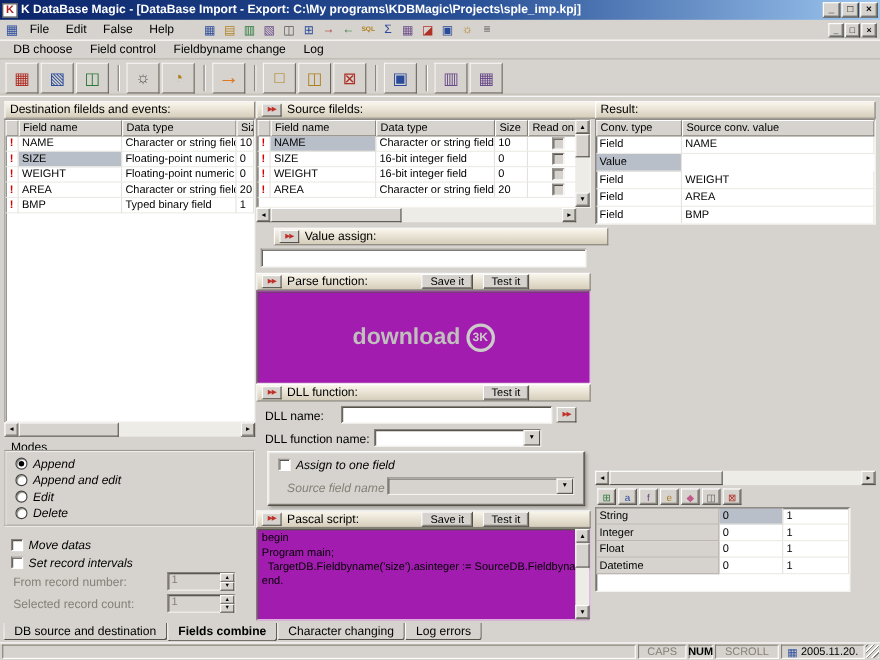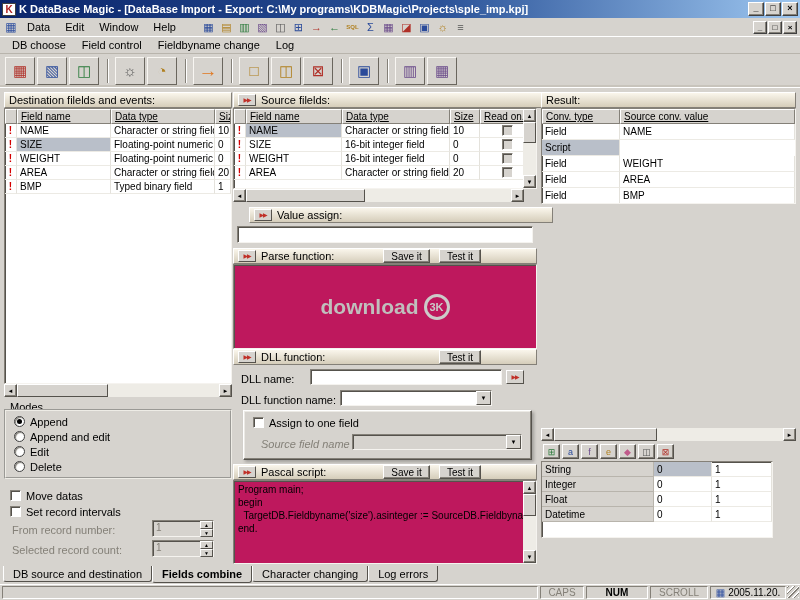--- a/index.html
+++ b/index.html
@@ -45,21 +45,21 @@
     color:#c03028;font-size:6px;line-height:10px;text-align:center;letter-spacing:-1px;padding:0 1px;flex-shrink:0;}
   .hdrsp{flex:1;}
   .hbtn{height:14px;padding:0 7px;font-size:10px;background:#d6d3ce;border:1px solid;
     border-color:#fff #55524c #55524c #fff;box-shadow:inset -1px -1px 0 #848078;
     display:flex;align-items:center;flex-shrink:0;margin-left:4px;}
   .hdrend{width:46px;flex-shrink:0;}
 
   
   .grid{position:absolute;background:#fff;border:1px solid;border-color:#848078 #f5f3ef #f5f3ef #848078;
     box-shadow:inset 1px 1px 0 #55524c;overflow:hidden;}
-  .ghead{display:flex;height:15px;text-decoration:underline;}
+  .ghead{display:flex;height:15px;}
   .th{background:#d6d3ce;border:1px solid;border-color:#fff #848078 #848078 #fff;font-size:10px;
     padding:0 3px;display:flex;align-items:center;flex-shrink:0;white-space:nowrap;overflow:hidden;}
   .grow{display:flex;height:14px;}
   .grow16{height:16px;}
   .grow15{height:15px;}
   .td{font-size:10px;padding:0 3px;display:flex;align-items:center;border-right:1px solid #e4e2dc;
     border-bottom:1px solid #eceae4;flex-shrink:0;white-space:nowrap;overflow:hidden;}
   .td.flat{background:#d6d3ce;border-right:1px solid #b8b4ac;border-bottom:1px solid #b8b4ac;}
   .mark{width:12px;justify-content:center;padding:0;}
   .excl{color:#d40000;font-weight:bold;font-style:normal;font-size:10px;}
@@ -80,36 +80,36 @@
     border-color:#848078 #f5f3ef #f5f3ef #848078;box-shadow:inset 1px 1px 0 #55524c;display:flex;}
   .spinval{flex:1;padding:1px 3px;color:#848078;font-size:10px;}
   .spincol{width:13px;display:flex;flex-direction:column;}
   .spinbtn{height:8px;background:#d6d3ce;border:1px solid;border-color:#fff #55524c #55524c #fff;
     font-size:5px;display:flex;align-items:center;justify-content:center;}
 
   
   .lbl{position:absolute;white-space:nowrap;}
   .dis{color:#848078;}
   .groove{position:absolute;border:2px groove #eeece6;}
-  .radio-row,.check-row{position:absolute;display:flex;align-items:center;gap:5px;height:13px;}
+  .radio-row,.check-row{position:absolute;display:flex;align-items:center;gap:5px;height:13px;font-style:italic;}
   .radio{width:11px;height:11px;border-radius:50%;background:#fff;border:1px solid #404040;
     box-shadow:inset 1px 1px 1px #848078;position:relative;flex-shrink:0;}
   .radio.on::after{content:"";position:absolute;left:2px;top:2px;width:5px;height:5px;background:#000;border-radius:50%;}
   .cb{width:11px;height:11px;background:#fff;border:1px solid;border-color:#848078 #fff #fff #848078;
     box-shadow:inset 1px 1px 0 #55524c;flex-shrink:0;}
   .cb.grayed{background:#d6d3ce;}
   .field{position:absolute;background:#fff;border:1px solid;border-color:#848078 #f5f3ef #f5f3ef #848078;
     box-shadow:inset 1px 1px 0 #55524c;font-family:"Liberation Sans",sans-serif;font-size:11px;padding:1px 3px;outline:none;}
   .combo{position:absolute;background:#fff;border:1px solid;border-color:#848078 #f5f3ef #f5f3ef #848078;
     box-shadow:inset 1px 1px 0 #55524c;display:flex;}
   .combo.disabled{background:#d6d3ce;}
   .comboval{flex:1;font-size:10px;padding:1px 3px;overflow:hidden;}
   .combobtn{width:15px;background:#d6d3ce;border:1px solid;border-color:#fff #55524c #55524c #fff;
     font-size:6px;display:flex;align-items:center;justify-content:center;}
-  .memo{position:absolute;background:#be185d;border:1px solid;border-color:#848078 #f5f3ef #f5f3ef #848078;
+  .memo{position:absolute;background:#a21caf;border:1px solid;border-color:#848078 #f5f3ef #f5f3ef #848078;
     box-shadow:inset 1px 1px 0 #55524c;overflow:hidden;}
   .codeline{font-size:10px;line-height:13px;padding:0 4px;white-space:pre;}
   .watermark{height:100%;display:flex;align-items:center;justify-content:center;gap:5px;
     color:#c0bfbd;font-weight:bold;font-size:21px;}
   .wmbadge{width:26px;height:26px;border-radius:50%;border:3px solid #cccbc9;color:#cccbc9;
     display:flex;align-items:center;justify-content:center;font-size:11px;font-weight:bold;flex-shrink:0;}
   .gbox{position:absolute;background:#d6d3ce;border:1px solid;border-color:#fff #55524c #55524c #fff;
     box-shadow:inset -1px -1px 0 #848078,inset 1px 1px 0 #eceae5,2px 2px 3px rgba(0,0,0,.25);}
   .minibtn{width:17px;height:15px;background:#d6d3ce;border:1px solid;border-color:#fff #55524c #55524c #fff;
     box-shadow:inset -1px -1px 0 #848078;display:flex;align-items:center;justify-content:center;
@@ -140,23 +140,23 @@
     <span class="title">K DataBase Magic - [DataBase Import - Export: C:\My programs\KDBMagic\Projects\sple_imp.kpj]</span>
     <span class="winbtns">
       <span class="winbtn">_</span>
       <span class="winbtn">□</span>
       <span class="winbtn">×</span>
     </span>
   </div>
 
   <div class="menubar">
     <span class="mdiicon">▦</span>
-    <span class="menuitem">Data</span>
+    <span class="menuitem">File</span>
     <span class="menuitem">Edit</span>
-    <span class="menuitem">Window</span>
+    <span class="menuitem">False</span>
     <span class="menuitem">Help</span>
     <span class="miconrow">
       <span class="micon blue">▦</span>
       <span class="micon gold">▤</span>
       <span class="micon green">▥</span>
       <span class="micon purple">▧</span>
       <span class="micon gray7">◫</span>
       <span class="micon blue">⊞</span>
       <span class="micon red">→</span>
       <span class="micon green">←</span>
@@ -427,22 +427,22 @@
 
   <div class="panelhdr" style="left:233px;top:464px;width:304px">
     <span class="hdrbtn">▶▶</span>
     <span>Pascal script:</span>
     <span class="hdrsp"></span>
     <span class="hbtn">Save it</span>
     <span class="hbtn">Test it</span>
     <span class="hdrend"></span>
   </div>
   <div class="memo" style="left:233px;top:480px;width:304px;height:84px;padding:2px 0 0 0">
+    <div class="codeline">begin</div>
     <div class="codeline">Program main;</div>
-    <div class="codeline">begin</div>
     <div class="codeline">  TargetDB.Fieldbyname('size').asinteger := SourceDB.Fieldbyname('siz</div>
     <div class="codeline">end.</div>
   </div>
   <div class="vscroll" style="left:523px;top:481px;height:82px">
     <span class="sbbtn">▲</span>
     <span class="sbtrack">
         <span class="sbthumbv"></span>
       </span>
     <span class="sbbtn">▼</span>
   </div>
@@ -453,21 +453,21 @@
   <div class="grid" style="left:541px;top:108px;width:255px;height:96px">
     <div class="ghead">
       <span class="th" style="width:78px">Conv. type</span>
       <span class="th" style="flex:1">Source conv. value</span>
     </div>
     <div class="grow grow16">
       <span class="td" style="width:78px">Field</span>
       <span class="td" style="flex:1">NAME</span>
     </div>
     <div class="grow grow16">
-      <span class="td sel" style="width:78px">Script</span>
+      <span class="td sel" style="width:78px">Value</span>
     </div>
     <div class="grow grow16">
       <span class="td" style="width:78px">Field</span>
       <span class="td" style="flex:1">WEIGHT</span>
     </div>
     <div class="grow grow16">
       <span class="td" style="width:78px">Field</span>
       <span class="td" style="flex:1">AREA</span>
     </div>
     <div class="grow grow16">
@@ -519,21 +519,21 @@
   <div class="tabs">
     <span class="tab">DB source and destination</span>
     <span class="tab active">Fields combine</span>
     <span class="tab">Character changing</span>
     <span class="tab">Log errors</span>
   </div>
 
   <div class="statusbar">
     <span class="sseg grow"></span>
     <span class="sseg dis" style="width:44px">CAPS</span>
-    <span class="sseg" style="width:62px;font-weight:bold">NUM</span>
+    <span class="sseg" style="width:22px;font-weight:bold">NUM</span>
     <span class="sseg dis" style="width:58px">SCROLL</span>
     <span class="sseg" style="width:76px">
       <span class="dateicon">▦</span>
       <span>2005.11.20.</span>
     </span>
   </div>
   <div class="grip"></div>
 
 </div>
 

